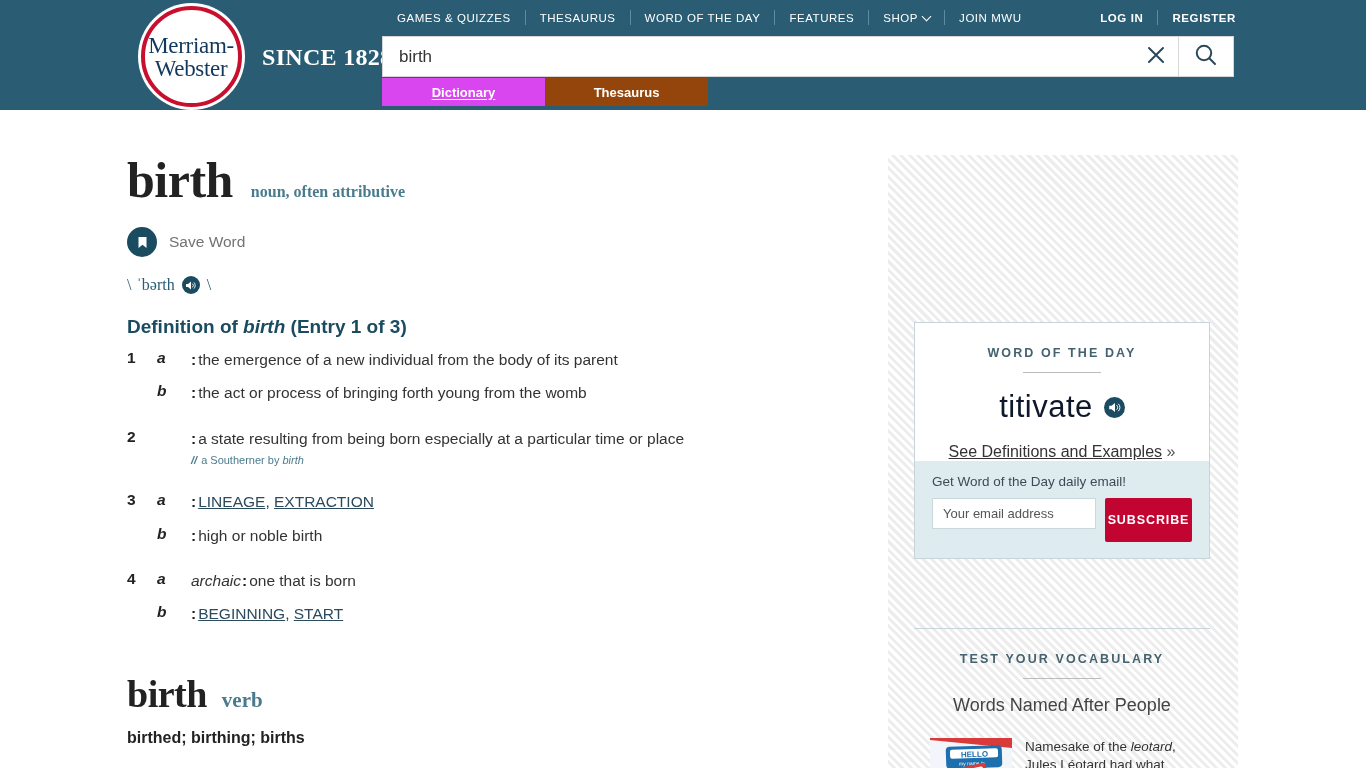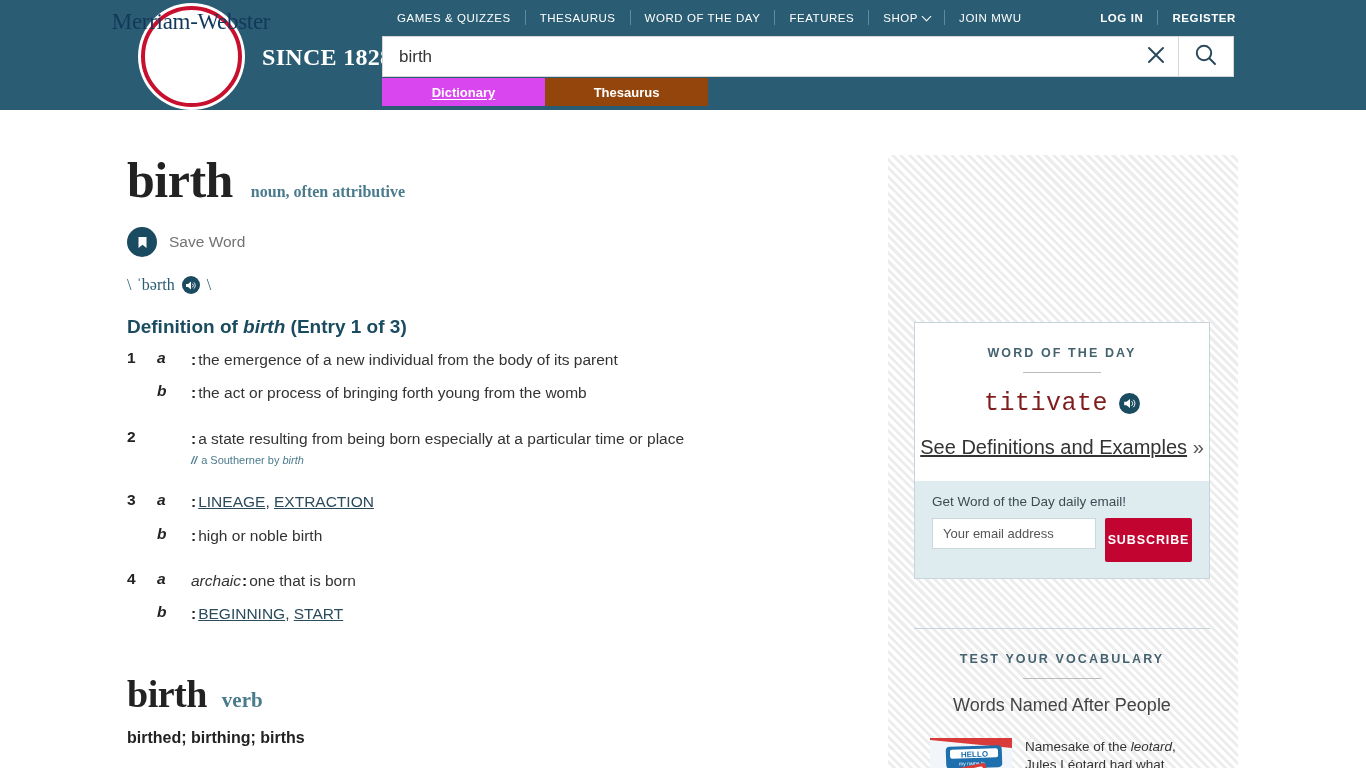--- a/index.html
+++ b/index.html
@@ -31,22 +31,22 @@
     position: absolute; left: 0; top: 0;
     width: 126px; height: 103px;
     display: flex; align-items: center; justify-content: center;
   }
   .logo-disc {
     width: 101px; height: 101px;
     border-radius: 50%;
     background: #ffffff;
     border: 4px solid #c8102e;
     box-shadow: 0 0 0 3px #ffffff;
-    display: flex; flex-direction: row;
-    align-items: flex-start; justify-content: center;
+    display: flex; flex-direction: column;
+    align-items: center; justify-content: center;
     line-height: 1.0;
   }
   .logo-line {
     font-family: "Liberation Serif", serif;
     color: #12395c;
     font-size: 23px;
     letter-spacing: -0.3px;
     font-weight: 400;
   }
   .since {
@@ -322,38 +322,37 @@
   .card-rule {
     width: 78px; height: 1px;
     background: #bbbbbb;
     margin: 12px auto 0 auto;
   }
   .wod-word-row {
     display: flex; align-items: center; justify-content: center;
     margin-top: 16px;
   }
   .wod-word {
-    font-family: Liberation Mono, monospace;
-    font-size: 25px;
-    color: #7f1d1d;
+    font-family: Liberation Sans, sans-serif;
+    font-size: 31px;
+    color: #0f172a;
     letter-spacing: 0.5px;
   }
   .wod-audio {
     width: 21px; height: 21px;
     border-radius: 50%;
     background: #1b4b60;
     display: inline-flex; align-items: center; justify-content: center;
     margin-left: 11px;
     cursor: pointer;
   }
   .wod-link {
     text-align: center;
     margin-top: 18px;
-    padding-bottom: 22px;
-    font-size: 20px;
+    font-size: 16px;
     color: #333333;
   }
   .wod-link a {
     color: #333333;
     text-decoration: underline;
   }
   .wod-link .chev { color: #555555; }
 
   .subscribe {
     background: #dfecef;

